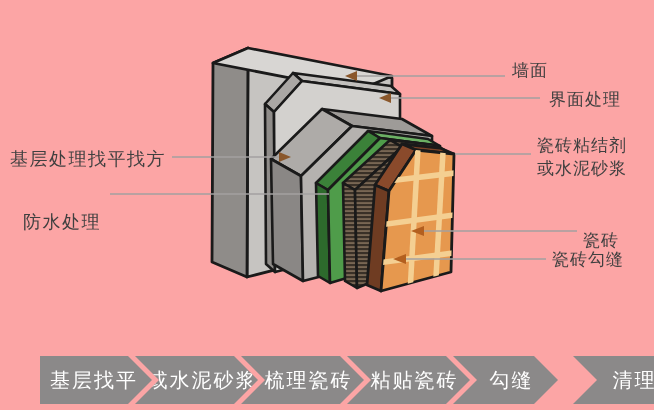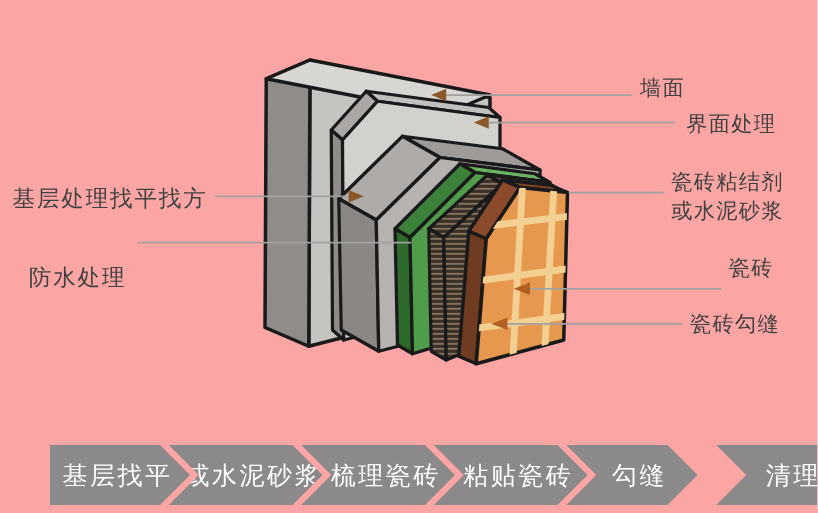--- a/index.html
+++ b/index.html
@@ -113,21 +113,21 @@
 
   <div class="callout" style="left:512px;top:60px;"><span>墙面</span></div>
 
   <div class="callout" style="left:549px;top:89px;"><span>界面处理</span></div>
 
   <div class="callout" style="left:537px;top:135px;">
     <div>瓷砖粘结剂</div>
     <div>或水泥砂浆</div>
   </div>
 
-  <div class="callout" style="left:583px;top:204px;"><span>瓷砖</span></div>
+  <div class="callout" style="left:583px;top:230px;"><span>瓷砖</span></div>
 
   <div class="callout big" style="left:10px;top:147px;"><span>基层处理找平找方</span></div>
 
   <div class="callout" style="left:552px;top:249px;"><span>瓷砖勾缝</span></div>
 
   <div class="callout big" style="left:23px;top:182px;margin-top:28px;"><span>防水处理</span></div>
 
   <div>
     <div class="flow-step first" style="left:40px;width:112px;">
         <span>基层找平</span>

